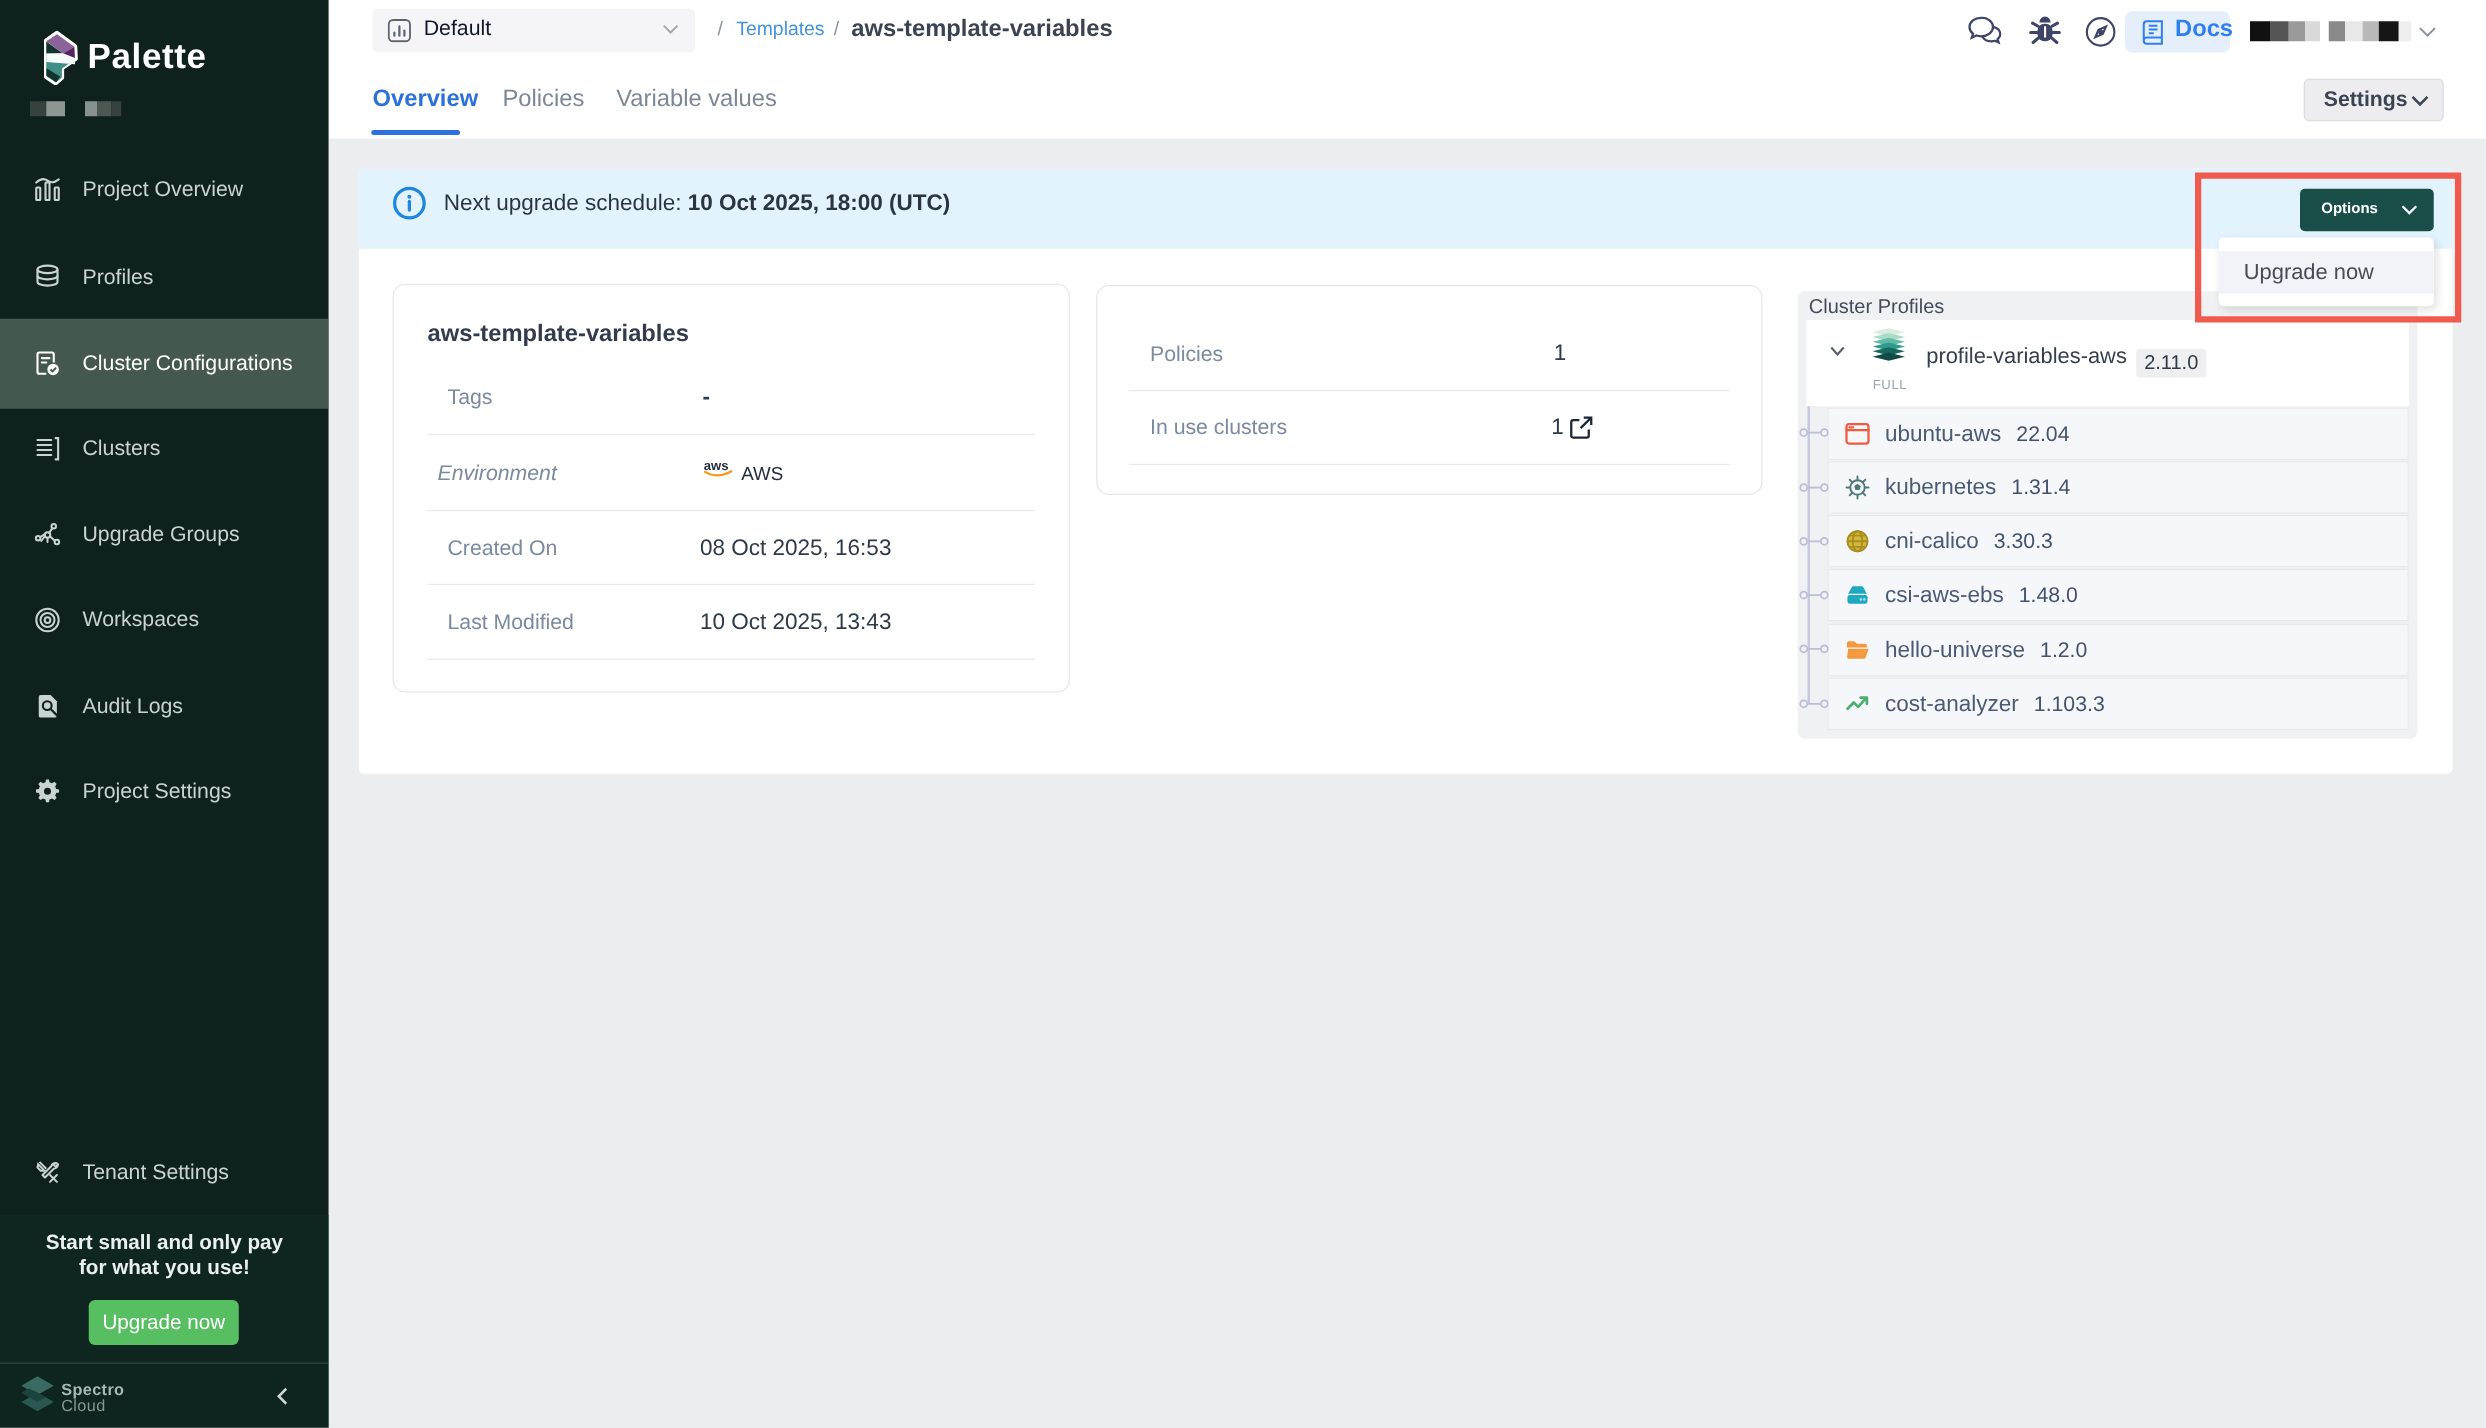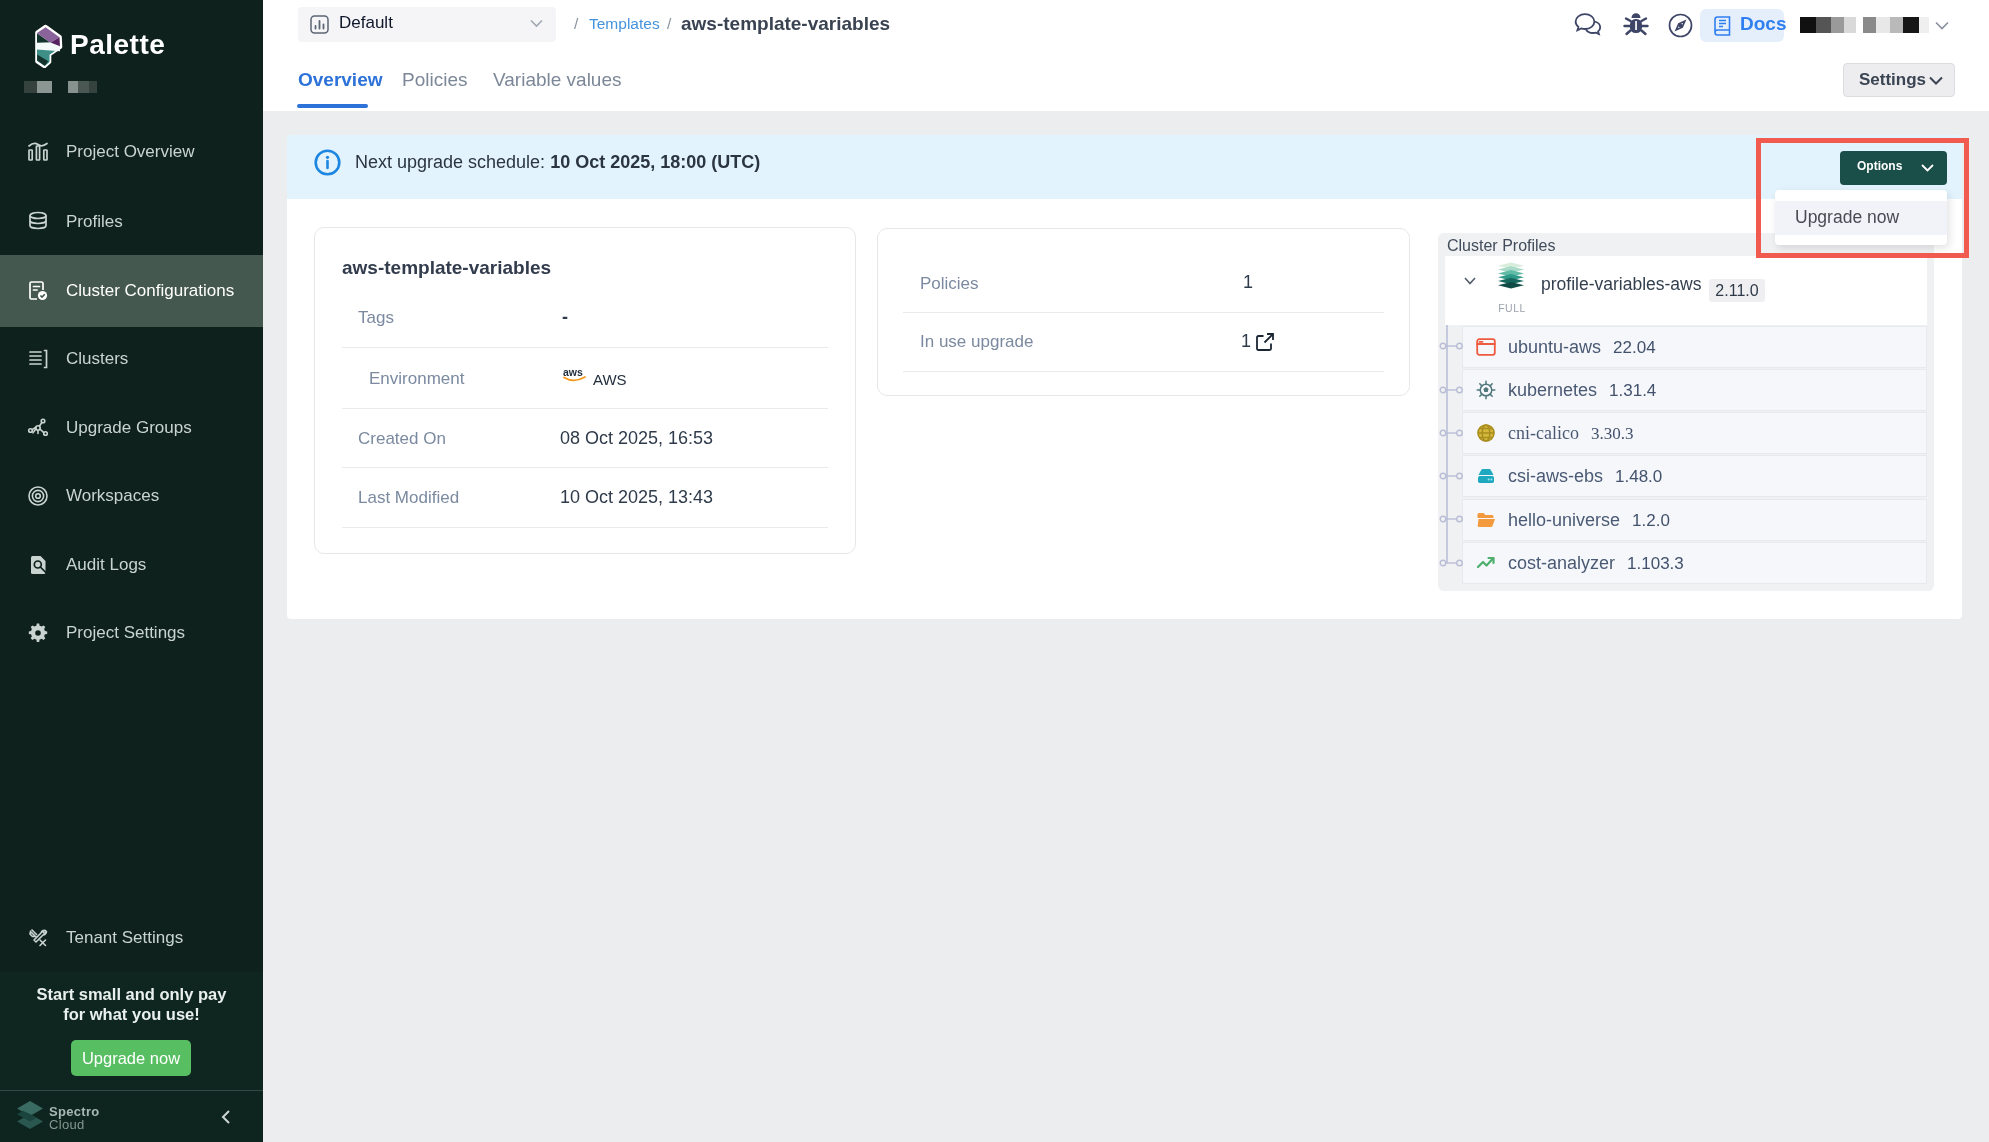--- a/index.html
+++ b/index.html
@@ -221,41 +221,41 @@
   <div class="abs" style="left:1594px;top:48px;font-size:12px;font-weight:bold;color:#fff;">Options</div>
   <svg class="abs" style="left:1658px;top:53px;" width="13" height="8" viewBox="0 0 13 8" fill="none" stroke="#fff" stroke-width="1.8">
       <path d="M1 1 L6.5 6.5 L12 1"></path>
     </svg>
 
   <div class="card" style="left:51px;top:116px;width:542px;height:327px;"></div>
   <div class="abs" style="left:79px;top:146px;font-size:19px;font-weight:bold;color:#323C4D;">aws-template-variables</div>
   <div class="abs lbl" style="left:95px;top:197px;">Tags</div>
   <div class="abs val" style="left:299px;top:196px;font-weight:bold;">-</div>
   <div class="divline" style="left:79px;top:236px;width:486px;"></div>
-  <div class="abs lbl" style="left:106px;top:258px;">Environment</div>
+  <div class="abs lbl" style="left:87px;top:258px;font-style:italic;">Environment</div>
   <div class="abs" style="left:299px;top:255px;">
     <svg width="26" height="17" viewBox="0 0 26 17">
       <text x="1" y="10" font-family="Liberation Sans, sans-serif" font-size="10.5" font-weight="bold" fill="#232F3E">aws</text>
       <path d="M2 11.5 Q12 17.5 23 11" stroke="#F79A1D" stroke-width="1.8" fill="none" stroke-linecap="round"></path>
     </svg>
   </div>
   <div class="abs" style="left:330px;top:260px;font-size:15px;color:#222F3E;">AWS</div>
   <div class="divline" style="left:79px;top:297px;width:486px;"></div>
   <div class="abs lbl" style="left:95px;top:318px;">Created On</div>
   <div class="abs val" style="left:297px;top:317px;">08 Oct 2025, 16:53</div>
   <div class="divline" style="left:79px;top:356px;width:486px;"></div>
   <div class="abs lbl" style="left:95px;top:377px;">Last Modified</div>
   <div class="abs val" style="left:297px;top:376px;">10 Oct 2025, 13:43</div>
   <div class="divline" style="left:79px;top:416px;width:486px;"></div>
 
   <div class="card" style="left:614px;top:117px;width:533px;height:168px;"></div>
   <div class="abs lbl" style="left:657px;top:163px;">Policies</div>
   <div class="abs val" style="left:980px;top:161px;">1</div>
   <div class="divline" style="left:640px;top:201px;width:481px;"></div>
-  <div class="abs lbl" style="left:657px;top:221px;">In use upgrade</div>
+  <div class="abs lbl" style="left:657px;top:221px;">In use clusters</div>
   <div class="abs val" style="left:978px;top:220px;">1</div>
   <svg class="abs" style="left:992px;top:221px;" width="20" height="20" viewBox="0 0 20 20" fill="none" stroke="#1A2634" stroke-width="1.8">
     <path d="M16 11.5 V16.5 Q16 18 14.5 18 H3.5 Q2 18 2 16.5 V5.5 Q2 4 3.5 4 H8.5"></path>
     <path d="M12 2 H18 V8 M18 2 L9.5 10.5"></path>
   </svg>
   <div class="divline" style="left:640px;top:260px;width:481px;"></div>
 
   <div class="abs" style="left:1175px;top:122px;width:496px;height:358px;background:#F0F1F3;border-radius:6px;"></div>
   <div class="abs" style="left:1184px;top:126px;font-size:16px;color:#414C5A;">Cluster Profiles</div>
 
@@ -286,21 +286,21 @@
   </div>
   <div class="lrow" style="left:1199px;top:257.8px;">
     <svg class="ric" viewBox="0 0 20 20" fill="none" stroke="#50777C" stroke-width="1.5">
       <circle cx="10" cy="10" r="5.8"></circle>
       <circle cx="10" cy="10" r="2" fill="#50777C" stroke="none"></circle>
       <path d="M10 4.2 V1.2 M10 15.8 V18.8 M4.2 10 H1.2 M15.8 10 H18.8 M5.9 5.9 L3.8 3.8 M14.1 14.1 L16.2 16.2 M14.1 5.9 L16.2 3.8 M5.9 14.1 L3.8 16.2" stroke-linecap="round"></path>
       <path d="M10 7 L12.6 8.9 L11.6 12 H8.4 L7.4 8.9 Z" fill="#50777C" stroke="none"></path>
     </svg>
     <div class="rnm">kubernetes<span class="rvr">1.31.4</span></div>
   </div>
-  <div class="lrow" style="left:1199px;top:301.1px;font-family:Liberation Serif, serif;">
+  <div class="lrow" style="left:1199px;top:301.1px;">
     <svg class="ric" viewBox="0 0 20 20" fill="none" stroke="#C7A930" stroke-width="1.5">
       <circle cx="10" cy="10" r="8.5" fill="#D4B83C" stroke="none"></circle>
       <circle cx="10" cy="10" r="8" stroke="#A88D1F"></circle>
       <ellipse cx="10" cy="10" rx="3.8" ry="8" stroke="#A88D1F"></ellipse>
       <path d="M2 10 H18 M3.2 5.5 H16.8 M3.2 14.5 H16.8" stroke="#A88D1F"></path>
     </svg>
     <div class="rnm">cni-calico<span class="rvr">3.30.3</span></div>
   </div>
   <div class="lrow" style="left:1199px;top:344.4px;">
     <svg class="ric" viewBox="0 0 20 20" fill="#1FA9C0">

